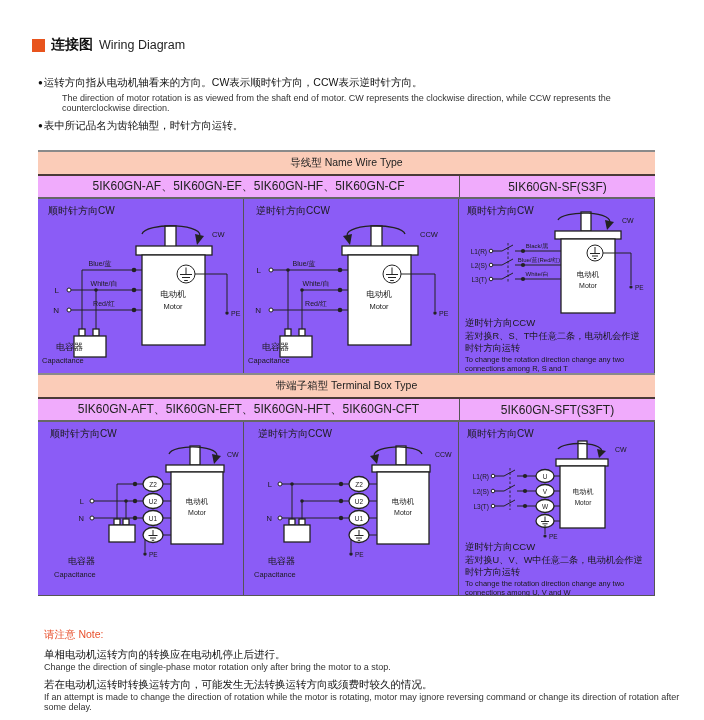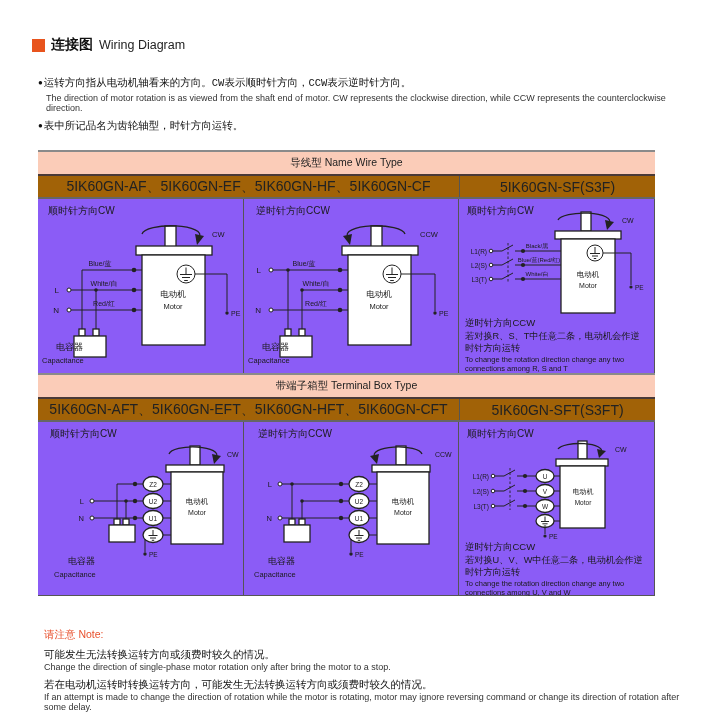--- a/index.html
+++ b/index.html
@@ -5,30 +5,30 @@
   * { margin:0; padding:0; box-sizing:border-box; }
   body { background:#fff; font-family:"Liberation Sans","DejaVu Sans",sans-serif; }
   .page { position:relative; width:704px; height:720px; background:#ffffff; overflow:hidden; color:#111; }
 
   
   .title-row { position:absolute; left:32px; top:36px; display:flex; align-items:center; gap:6px; }
   .title-square { width:13px; height:13px; background:#e8541d; }
   .title-cn { font-size:14px; font-weight:bold; color:#111; }
   .title-en { font-size:12.5px; color:#222; }
   .bullets { position:absolute; left:38px; top:70px; width:640px; }
-  .bullet-cn { font-size:10.5px; color:#111; margin-top:6px;font-family:Liberation Mono, monospace; }
+  .bullet-cn { font-size:10.5px; color:#111; margin-top:6px; }
   .bullet-cn .dot { font-size:8px; vertical-align:1px; margin-right:1px; }
-  .bullet-en { font-size:9px; color:#333; margin:3px 0 0 8px; }
+  .bullet-en { font-size:9px; color:#333; margin:3px 0 0 24px; }
 
   
   .wiring-table { position:absolute; left:38px; width:617px; }
   .t1 { top:150px; } .t2 { top:373px; }
   .thead { height:26px; background:#fbccb8; border-top:2px solid #8a8a8a; border-bottom:2px solid #4a3a38;
            display:flex; align-items:center; justify-content:center; font-size:10.5px; color:#222; }
-  .models { height:23px; background:#a16207; border-bottom:2px solid #666; display:flex; font-size:14px; color:#222;justify-content:space-between; }
+  .models { height:23px; background:#f0abfc; border-bottom:2px solid #666; display:flex; font-size:12px; color:#222;justify-content:space-between; }
   .models .m-left { width:422px; border-right:1.5px solid #555; display:flex; align-items:center; justify-content:center; }
   .models .m-right { flex:1; display:flex; align-items:center; justify-content:center; }
   .diag-row { height:174px; display:flex; border-right:1.5px solid #555; background:#8b5cf6; }
   .t2 .diag-row { border-bottom:1.5px solid #555; }
   .diag-cell { position:relative; }
   .dc1 { width:206px; border-right:1.5px solid #555; }
   .dc2 { width:215px; border-right:1.5px solid #555; }
   .dc3 { flex:1; }
   .diag-cell svg { display:block; }
   svg text { font-family:"Liberation Sans","DejaVu Sans",sans-serif; fill:#1a1a1a; }
@@ -374,19 +374,19 @@
           <text x="6" y="153" font-size="9.2">时针方向运转</text>
           <text x="6" y="164" font-size="7.5">To change the rotation direction change any two</text>
           <text x="6" y="173" font-size="7.5">connections among U, V and W</text>
         </svg>
       </div>
     </div>
   </div>
 
   <div class="notes">
     <div class="note-title">请注意 Note:</div>
-    <div class="note-cn">可能发生无法转换运转方向或须费时较久的情况。</div>
+    <div class="note-cn">单相电动机运转方向的转换应在电动机停止后进行。</div>
     <div class="note-en">Change the direction of single-phase motor rotation only after bring the motor to a stop.</div>
     <div class="note-cn">若在电动机运转时转换运转方向，可能发生无法转换运转方向或须费时较久的情况。</div>
     <div class="note-en">If an attempt is made to change the direction of rotation while the motor is rotating, motor may ignore reversing command or change its direction of rotation after some delay.</div>
   </div>
 
 </div>
 
 </body></html>

